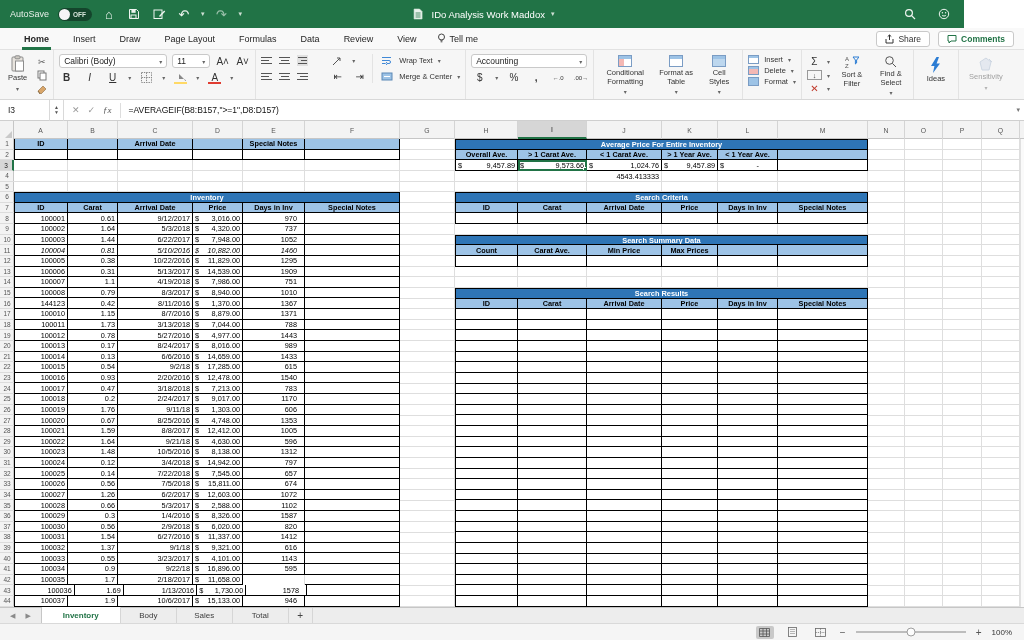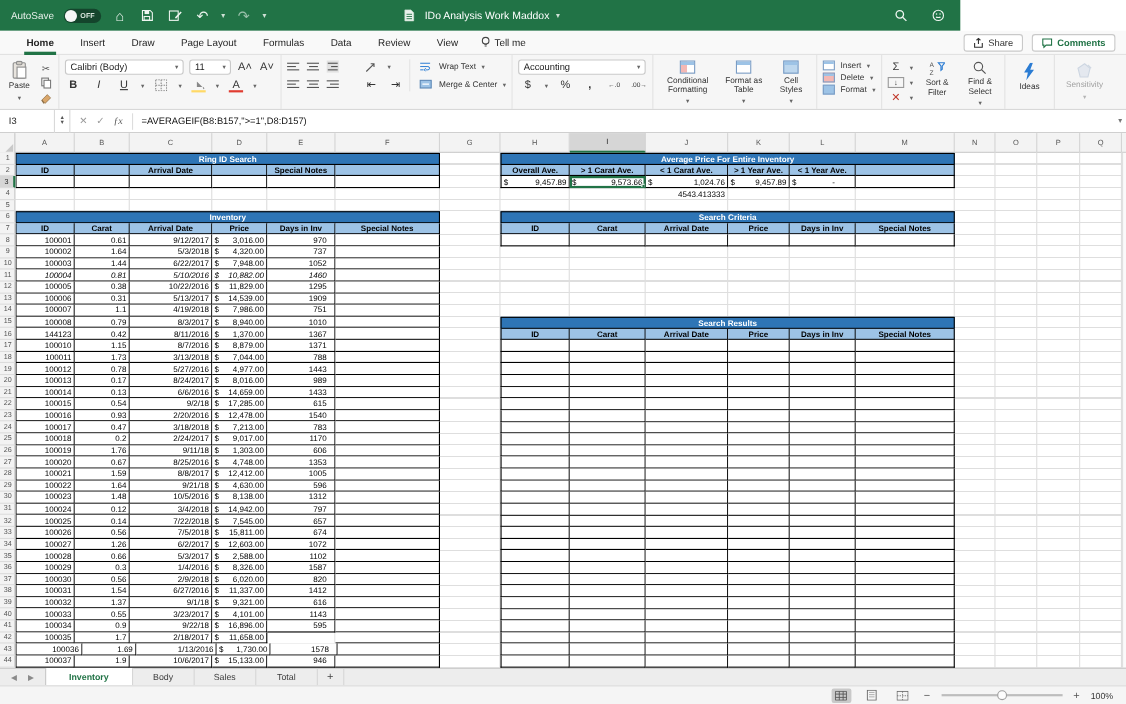--- a/index.html
+++ b/index.html
@@ -1,20 +1,20 @@
 <!DOCTYPE html>
 <html><head>
 <meta charset="utf-8">
 <style>
   * { margin:0; padding:0; box-sizing:border-box; }
   html,body { width:1024px; height:640px; overflow:hidden;
     font-family:"Liberation Sans", sans-serif; background:#fff; }
 
   
-  .titlebar { position:absolute; left:0; top:0; width:873px; height:28px;
+  .titlebar { position:absolute; left:0; top:0; width:964px; height:28px;
     background:#217346; display:flex; align-items:center; color:#eaf3ec; }
   .tb-left { display:flex; align-items:center; gap:9px; padding-left:10px; }
   .autosave-lbl { font-size:9px; color:#e7efe9; }
   .toggle { width:34px; height:13px; background:#14452c; border-radius:7px;
     display:flex; align-items:center; padding:1px 4px 1px 1px; gap:3px; }
   .knob { width:11px; height:11px; border-radius:50%; background:#f5f5f5; }
   .toggle-state { font-size:6.5px; font-weight:bold; color:#d8e5dc; }
   .tb-ico { width:16px; height:16px; display:flex; align-items:center; justify-content:center;
     font-size:13px; color:#eef5f0; }
   .tb-ico svg { display:block; }
@@ -577,23 +577,20 @@
     <div class="vline" style="left: 586px;"></div>
     <div class="vline" style="left: 661px;"></div>
     <div class="vline" style="left: 717px;"></div>
     <div class="vline" style="left: 777px;"></div>
     <div class="vline" style="left: 867px;"></div>
     <div class="vline" style="left: 904px;"></div>
     <div class="vline" style="left: 942px;"></div>
     <div class="vline" style="left: 981px;"></div>
     <div class="vline" style="left: 1019px;"></div>
     <div class="sheet-tbl" style="left: 14px; top: 0px; width: 386px;">
-      <div class="trow first" style="height: 10.6364px;">
-        <div class="cell banner" style="width: 386px;">Ring ID Search</div>
-      </div>
       <div class="trow" style="height: 10.6364px;">
         <div class="cell head" style="width: 54px;">ID</div>
         <div class="cell head" style="width: 50px;"></div>
         <div class="cell head" style="width: 75px;">Arrival Date</div>
         <div class="cell head" style="width: 50px;"></div>
         <div class="cell head" style="width: 62px;">Special Notes</div>
         <div class="cell head" style="width: 95px;"></div>
       </div>
       <div class="trow" style="height: 10.6364px;">
         <div class="cell " style="width: 54px;"></div>
@@ -1066,20 +1063,41 @@
       <div class="trow first" style="height: 10.6364px;">
         <div class="cell banner" style="width: 413px;">Search Criteria</div>
       </div>
       <div class="trow" style="height: 10.6364px;">
         <div class="cell head" style="width: 63px;">ID</div>
         <div class="cell head" style="width: 69px;">Carat</div>
         <div class="cell head" style="width: 75px;">Arrival Date</div>
         <div class="cell head" style="width: 56px;">Price</div>
         <div class="cell head" style="width: 60px;">Days in Inv</div>
         <div class="cell head" style="width: 90px;">Special Notes</div>
+      </div>
+      <div class="trow" style="height: 10.6364px;">
+        <div class="cell " style="width: 63px;"></div>
+        <div class="cell " style="width: 69px;"></div>
+        <div class="cell " style="width: 75px;"></div>
+        <div class="cell " style="width: 56px;"></div>
+        <div class="cell " style="width: 60px;"></div>
+        <div class="cell " style="width: 90px;"></div>
+      </div>
+    </div>
+    <div class="sheet-tbl" style="left: 455px; top: 95.7273px; width: 413px;">
+      <div class="trow first" style="height: 10.6364px;">
+        <div class="cell banner" style="width: 413px;">Search Summary Data</div>
+      </div>
+      <div class="trow" style="height: 10.6364px;">
+        <div class="cell head" style="width: 63px;">Count</div>
+        <div class="cell head" style="width: 69px;">Carat Ave.</div>
+        <div class="cell head" style="width: 75px;">Min Price</div>
+        <div class="cell head" style="width: 56px;">Max Prices</div>
+        <div class="cell head" style="width: 60px;"></div>
+        <div class="cell head" style="width: 90px;"></div>
       </div>
       <div class="trow" style="height: 10.6364px;">
         <div class="cell " style="width: 63px;"></div>
         <div class="cell " style="width: 69px;"></div>
         <div class="cell " style="width: 75px;"></div>
         <div class="cell " style="width: 56px;"></div>
         <div class="cell " style="width: 60px;"></div>
         <div class="cell " style="width: 90px;"></div>
       </div>
     </div>

